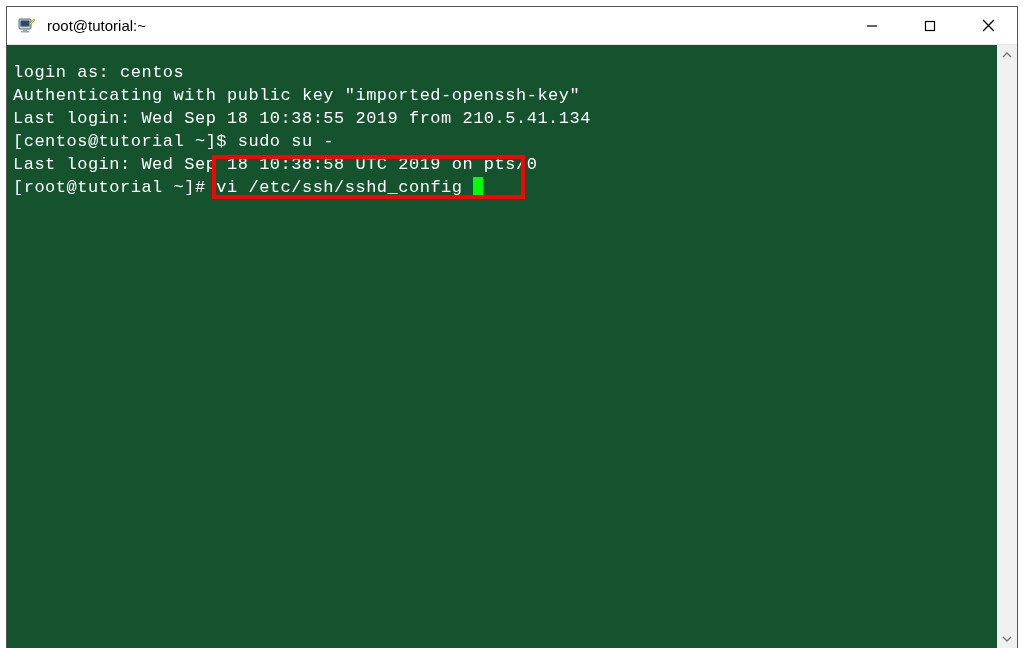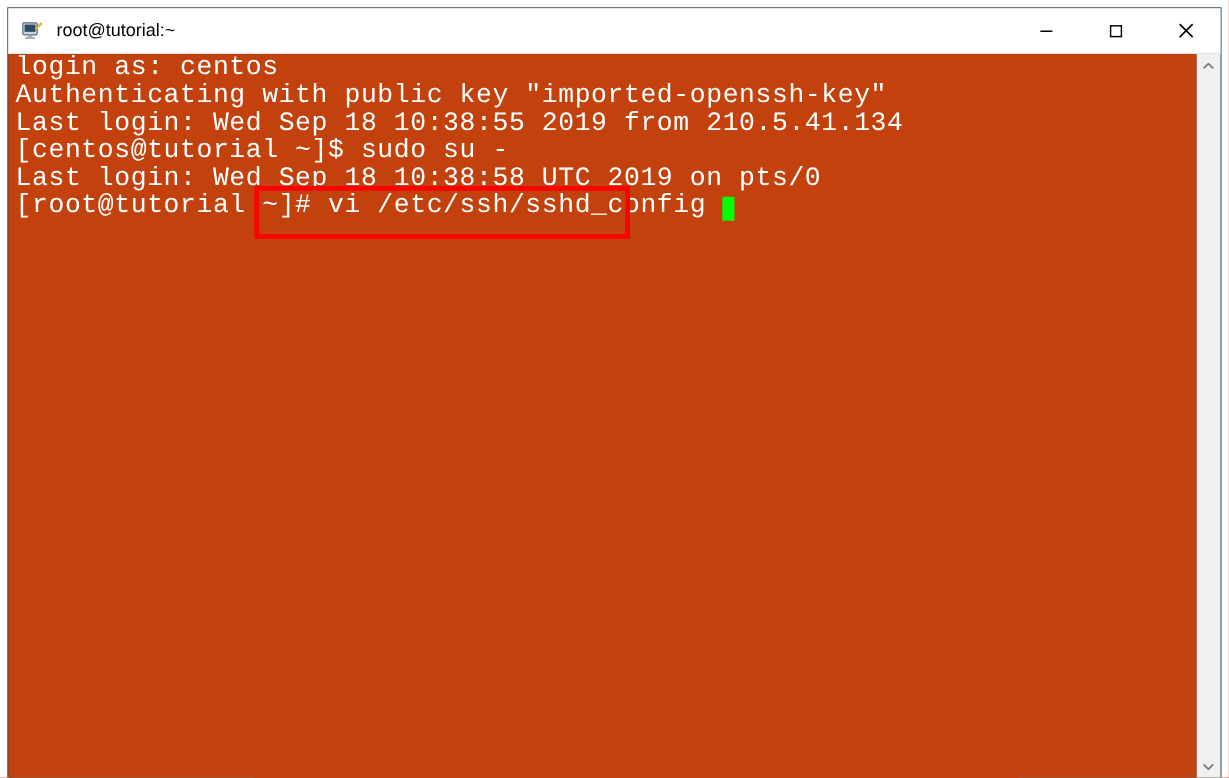--- a/index.html
+++ b/index.html
@@ -62,26 +62,26 @@
     }
     .titlebar-btn svg { display: block; }
     .terminal-container {
       flex: 1;
       display: flex;
       background: #000000;
       position: relative;
     }
     .terminal {
       flex: 1;
-      background: #c2410c;
+      background: #14532d;
       color: #ffffff;
       font-family: "Courier New", monospace;
-      font-size: 22px;
+      font-size: 17px;
       line-height: 23px;
-      padding: 0 6px;
+      padding: 16px 6px;
       letter-spacing: 0.5px;
       white-space: pre;
       position: relative;
     }
     .scrollbar {
       width: 20px;
       background: #f0f0f0;
       display: flex;
       flex-direction: column;
     }

